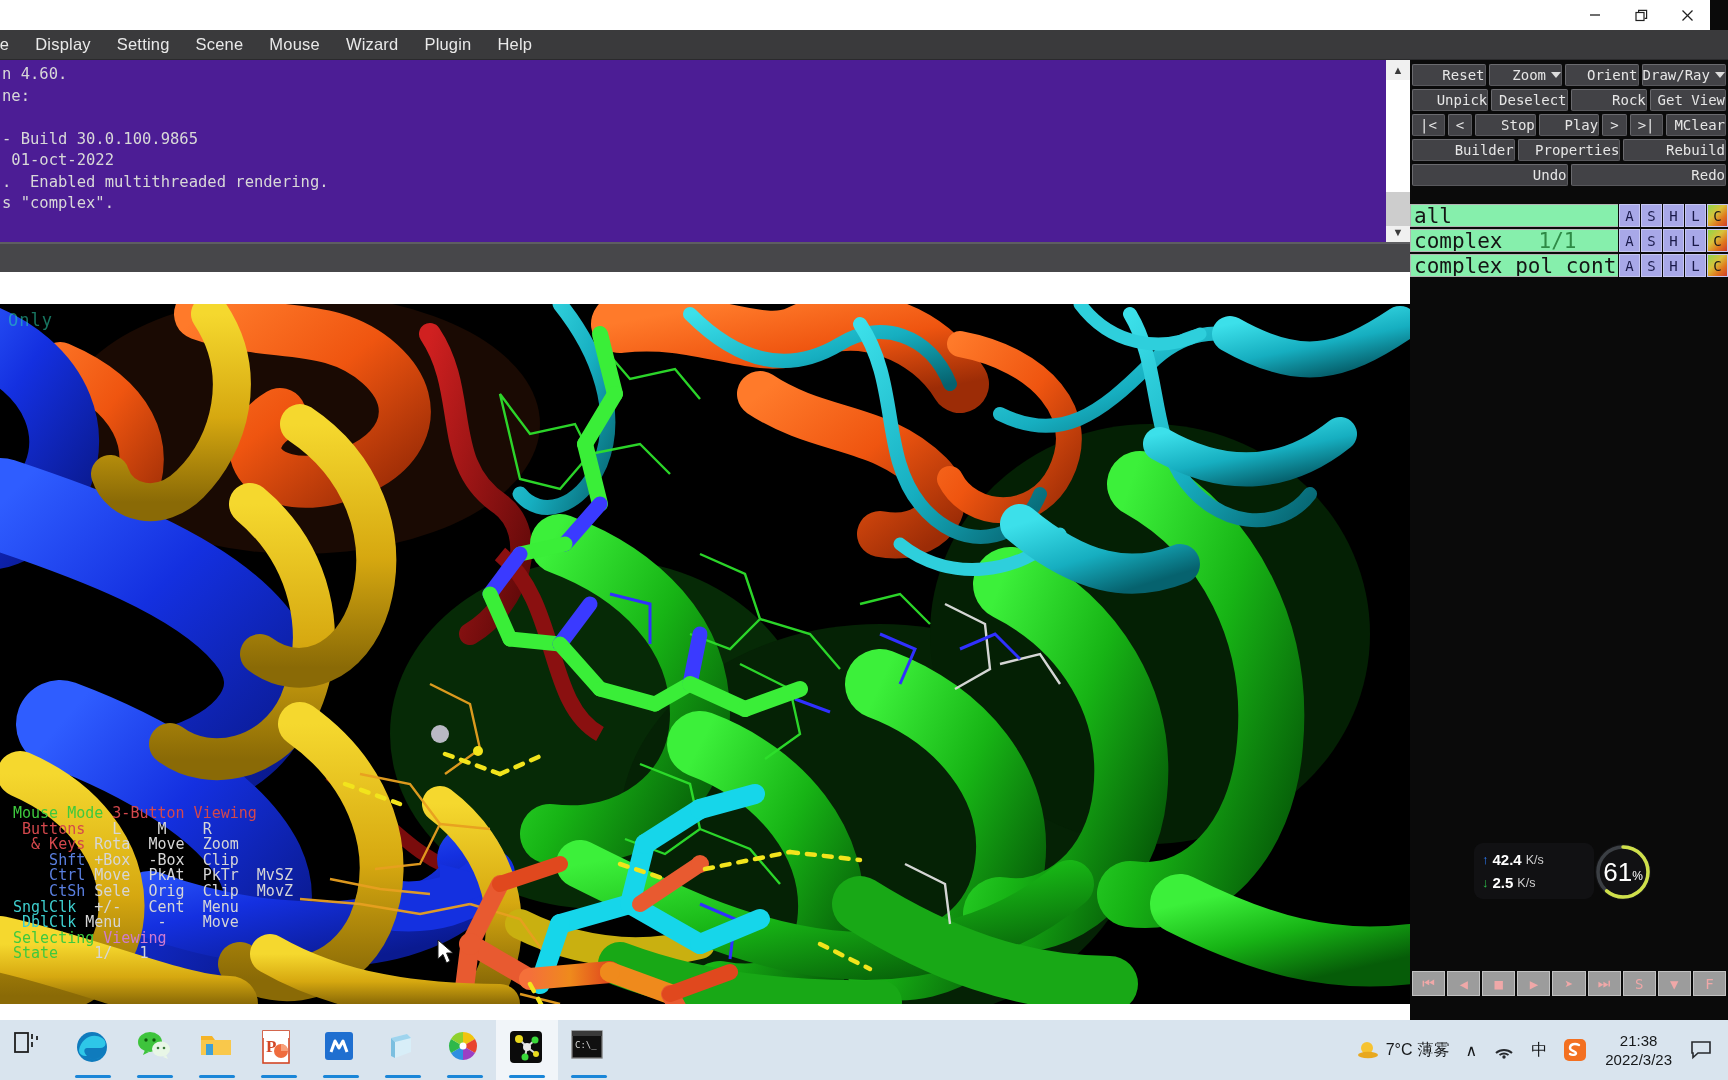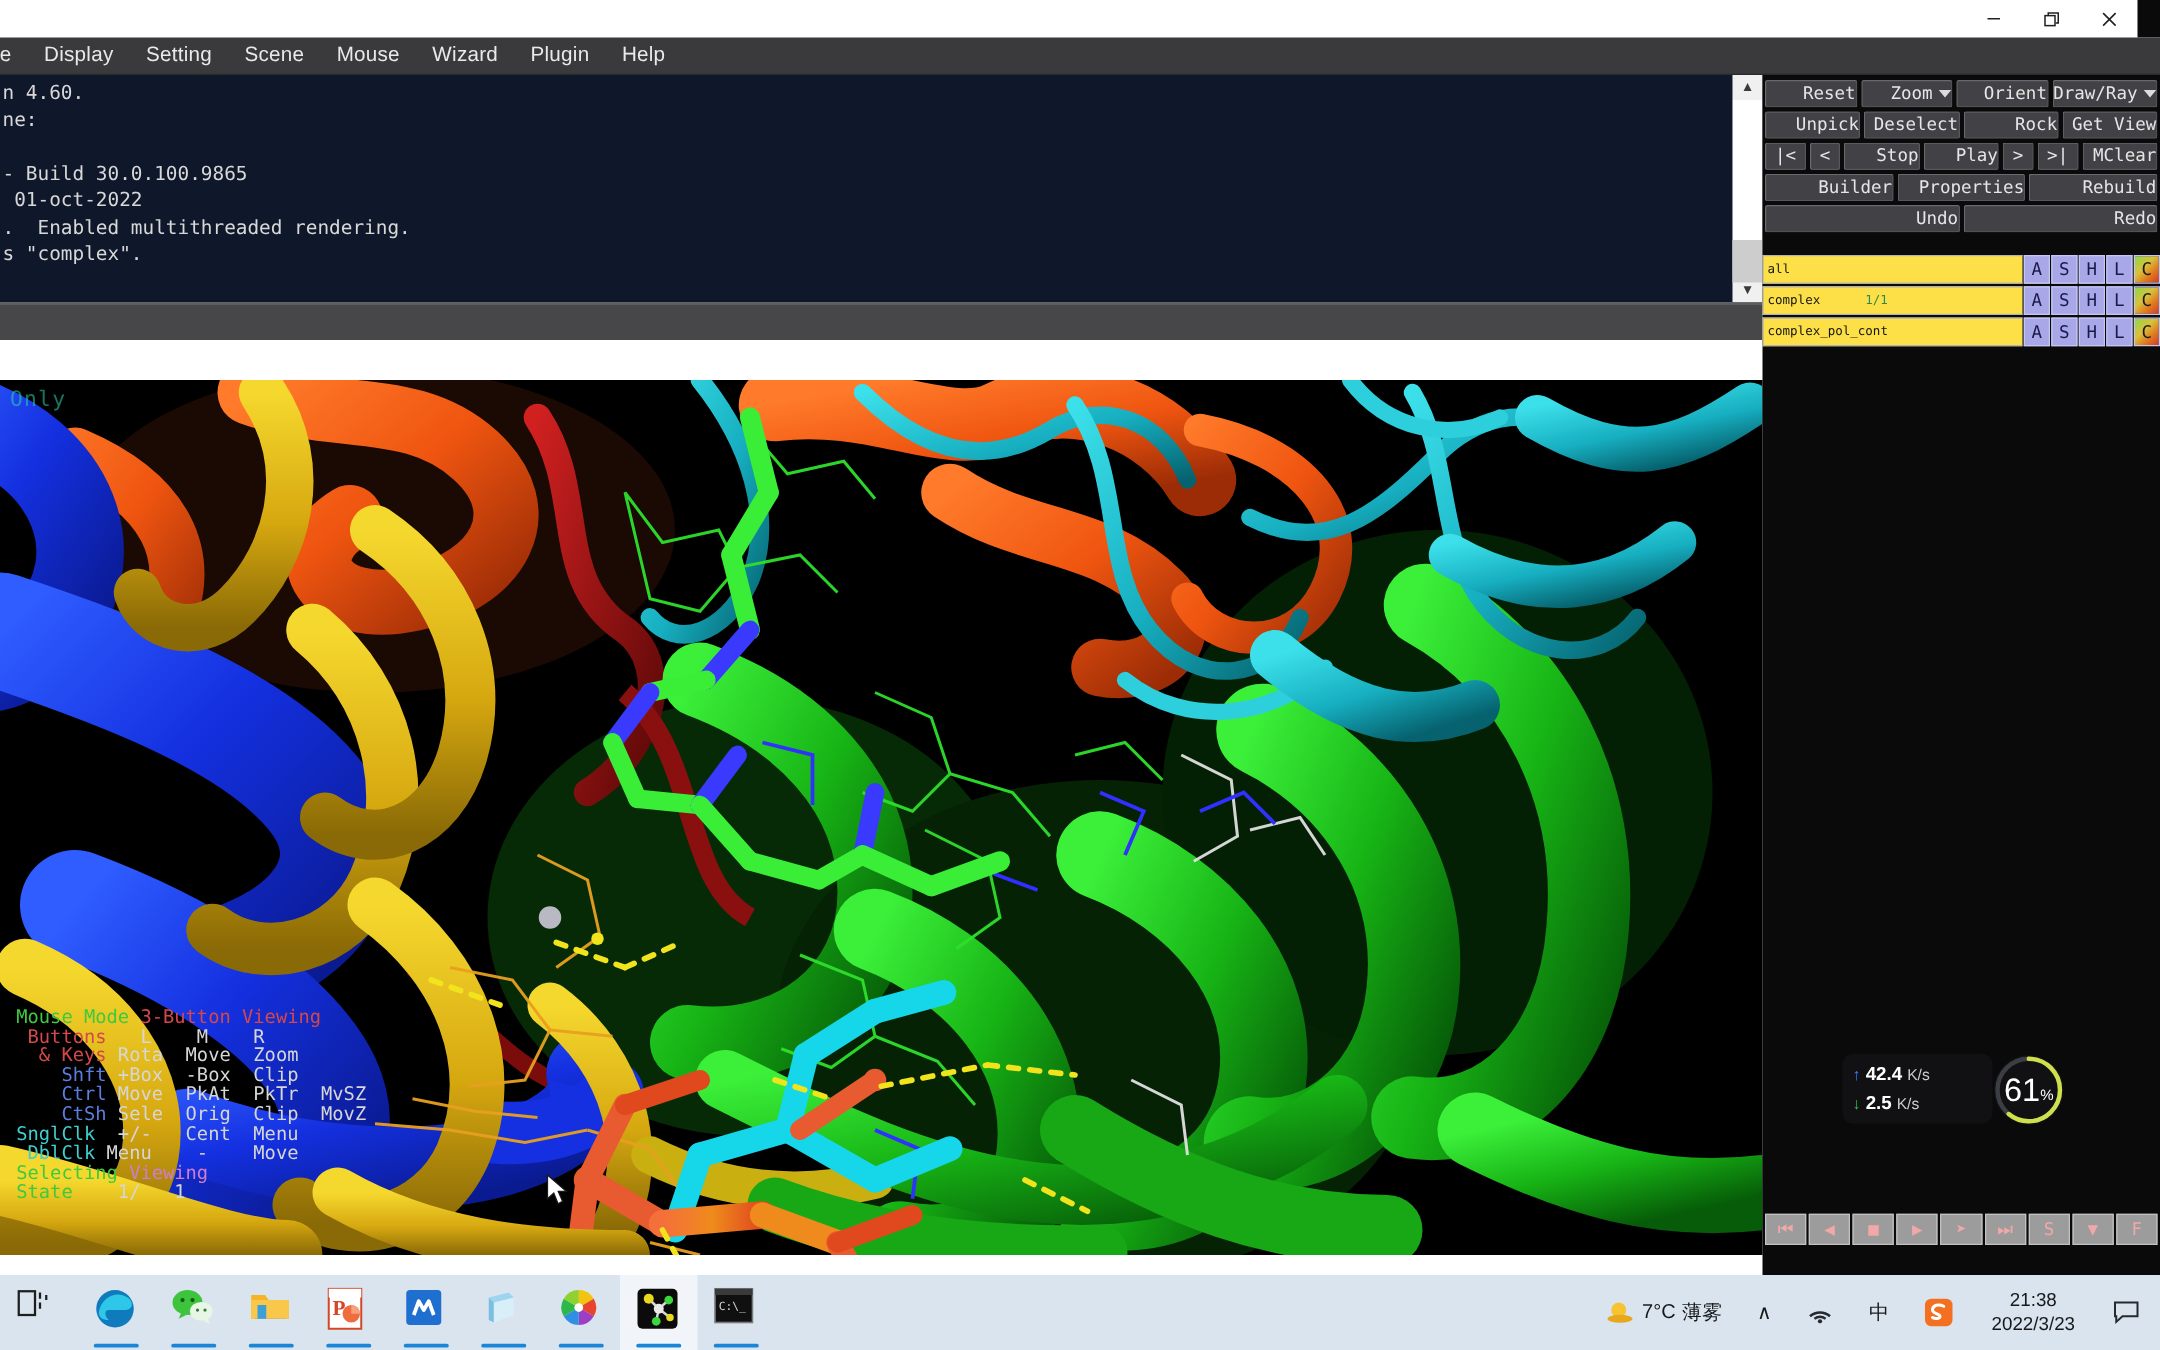--- a/index.html
+++ b/index.html
@@ -19,21 +19,21 @@
   
   .menubar { position:absolute; left:0; top:30px; width:1728px; height:30px;
     background:#3a3a3c; display:flex; align-items:center;
     border-bottom:1px solid #2a2a2c; }
   .menuitem { color:#e9e9e9; font-size:16.5px; padding:2px 13px; white-space:nowrap;
     font-family:"Liberation Sans", sans-serif; letter-spacing:.2px; }
   .menuitem:first-child { padding-left:0; margin-left:-4px; }
 
   
   .console-wrap { position:absolute; left:0; top:60px; width:1410px; height:182px;
-    background:#0f172a; overflow:hidden; }
+    background:#4c1d95; overflow:hidden; }
   .console-text { padding:4px 0 0 0; }
   .cline { color:#d8d8d8; font-family:"DejaVu Sans Mono", monospace;
     font-size:15.5px; line-height:21.5px; white-space:pre; padding-left:2px; }
 
   
   .cscroll { position:absolute; left:1386px; top:60px; width:24px; height:182px;
     background:#2d2d30; display:flex; flex-direction:column; align-items:center; }
   .cscroll-arrow { width:24px; height:20px; display:flex; align-items:center;
     justify-content:center; background:#f0f0f0; color:#3a3a3a; font-size:11px; }
   .cscroll-track { flex:1; width:24px; background:#ffffff; position:relative; }
@@ -64,22 +64,22 @@
     border-radius:2px; height:22px; display:flex; align-items:center;
     justify-content:flex-end; gap:5px; flex:1; white-space:nowrap; }
   .pbtn.narrow { flex:0 0 auto; padding:0 7px; }
   .caret { width:0;height:0;border-left:5px solid transparent;
     border-right:5px solid transparent;border-top:6px solid #dcdcdc; }
 
   
   .objlist { margin-top:18px; }
   .objrow { display:flex; align-items:stretch; height:23px; margin-bottom:2px;
     background:#0a0a0a; }
-  .objname { flex:1; background:#fde047; color:#141414;
-    font-family:"DejaVu Sans Mono", monospace; font-size:10px;
+  .objname { flex:1; background:#86efac; color:#141414;
+    font-family:"DejaVu Sans Mono", monospace; font-size:21px;
     display:flex; align-items:center; padding-left:3px; gap:8px;
     border:1px solid #b4b4b4; border-right:none; overflow:hidden; white-space:nowrap; }
   .objstate { color:#2e8a46;margin-left:28px; }
   .objbtns { display:flex; }
   .ob { width:21px; background:#a8a8e8; color:#1a1a4a;
     font-family:"DejaVu Sans Mono", monospace; font-size:14px;
     display:flex; align-items:center; justify-content:center;
     border:1px solid #c6c6f2; margin-left:1px; }
   .ob.c { background:linear-gradient(135deg,#8fd64a 0%,#d8c23a 40%,#e0761e 70%,#d03c2a 100%);
     color:#1a1a1a; }
@@ -116,21 +116,21 @@
   
   .taskbar { position:absolute; left:0; bottom:0; width:1728px; height:60px;
     background:#d9e4ee; display:flex; align-items:center; }
   .tb-left { display:flex; align-items:center; }
   .tb-item { width:62px; height:60px; display:flex; align-items:flex-end;
     justify-content:center; position:relative; }
   .tb-item .ico { width:36px; height:36px; margin-bottom:14px; }
   .tb-item.active { background:rgba(255,255,255,.62); }
   .tb-underline { position:absolute; bottom:2px; left:13px; width:36px; height:3px;
     background:#1a86d8; border-radius:2px; }
-  .tb-right { margin-left:auto; display:flex; align-items:center; gap:12px;
+  .tb-right { margin-left:auto; display:flex; align-items:center; gap:0;
     padding-right:8px; }
   .tr-item { display:flex; align-items:center; gap:5px; padding:0 8px;
     color:#16181a; font-size:16px; font-family:"Liberation Sans", sans-serif; }
   .tr-clock { display:flex; flex-direction:column; align-items:center;
     line-height:19px; color:#16181a; font-size:15px; padding:0 10px; }
 </style>
 </head>
 <body>
 
 <div id="root">

